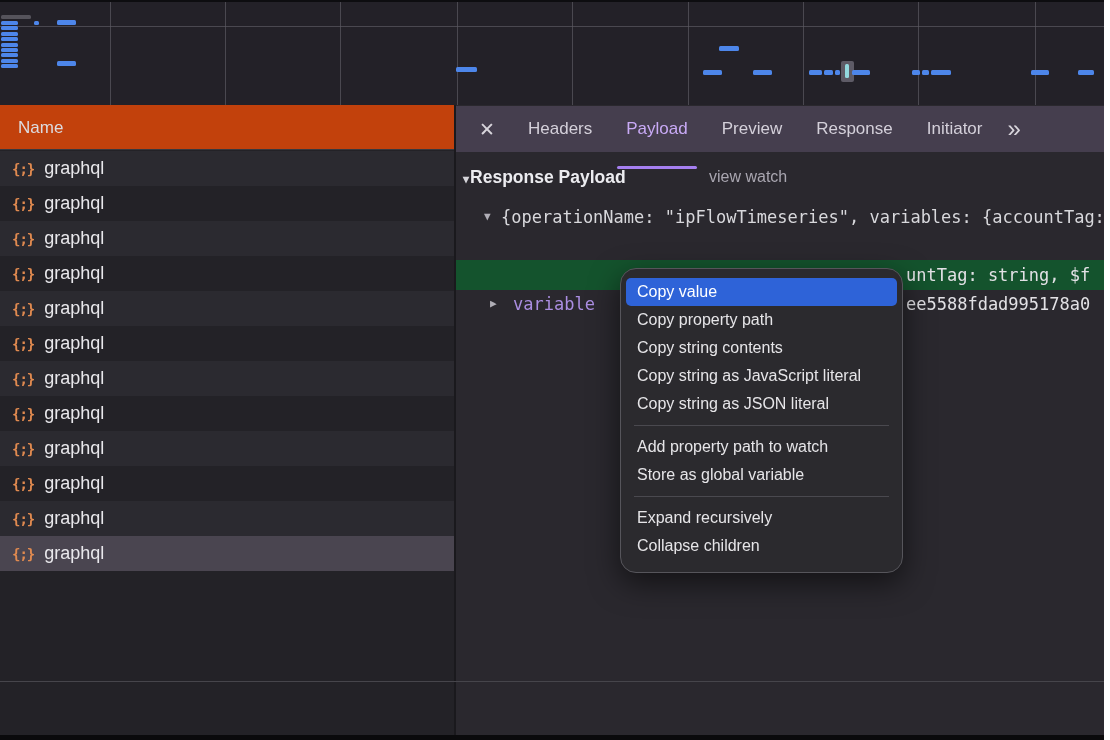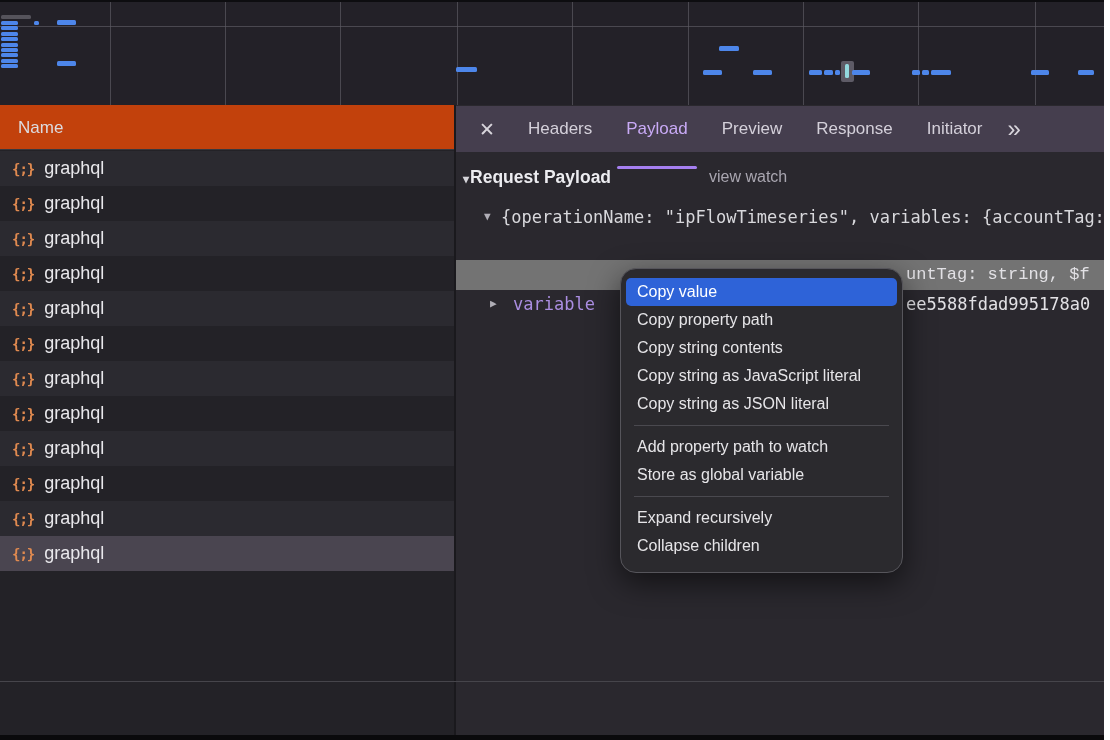--- a/index.html
+++ b/index.html
@@ -49,21 +49,21 @@
   .sec-head .disc{font-size:12px;color:#d6d5da;margin-right:1px;}
   .view-src{position:absolute;top:13px;left:253px;height:24px;line-height:24px;
             color:#a9a6b0;font-size:16px;font-weight:normal;}
   .trow{position:absolute;left:0;right:0;height:30px;line-height:30px;white-space:pre;overflow:hidden;
         font-family:"DejaVu Sans Mono",monospace;font-size:17px;color:#dcdbdf;}
   .t-abs{position:absolute;top:0;white-space:pre;}
   .arrow{color:#b0aeb6;font-size:11px;}
   .k{color:#ab8ee2;}
   .w{color:#e2e1e5;}
   .dim{color:#d8d8dc;}
-  .qrow{background:#737373;font-family:Liberation Mono, monospace;}
+  .qrow{background:#14532d;}
 
   .footer-line{position:absolute;left:0;top:681px;width:1104px;height:1px;background:#46454b;}
   .bottom-bar{position:absolute;left:0;top:735px;width:1104px;height:5px;background:#0a0a0c;}
 
   
   .cmenu{position:absolute;left:620px;top:268px;width:283px;box-sizing:border-box;
          background:#2b2a2e;border:1px solid #56555b;border-radius:16px;
          box-shadow:0 10px 30px rgba(0,0,0,.55);padding:9px 0 12px;z-index:10;}
   .mi{height:28px;line-height:28px;padding-left:16px;font-size:16px;color:#e6e5e8;white-space:nowrap;}
   .mi.hl{background:#2e63d8;color:#ffffff;margin:0 5px;padding-left:11px;border-radius:5px;}
@@ -181,21 +181,21 @@
             <div class="tab active">Payload</div>
             <div class="tab">Preview</div>
             <div class="tab">Response</div>
             <div class="tab">Initiator</div>
           </div>
         <div class="chev">»</div>
       </div>
 
       <div class="payload">
         <div class="sec-head">
-          <span class="disc">▾</span><span>Request Payload</span>
+          <span class="disc">▾</span><span>Response Payload</span>
         </div>
         <div class="view-src">view watch</div>
 
         <div class="trow" style="top:50px;">
           <span class="t-abs arrow" style="left:28px;">▼</span>
           <span class="t-abs dim" style="left:45px;">{operationName: "ipFlowTimeseries", variables: {accountTag: "ee5588f</span>
         </div>
 
         <div class="trow" style="top:79px;">
           <span class="t-abs" style="left:57px;">

